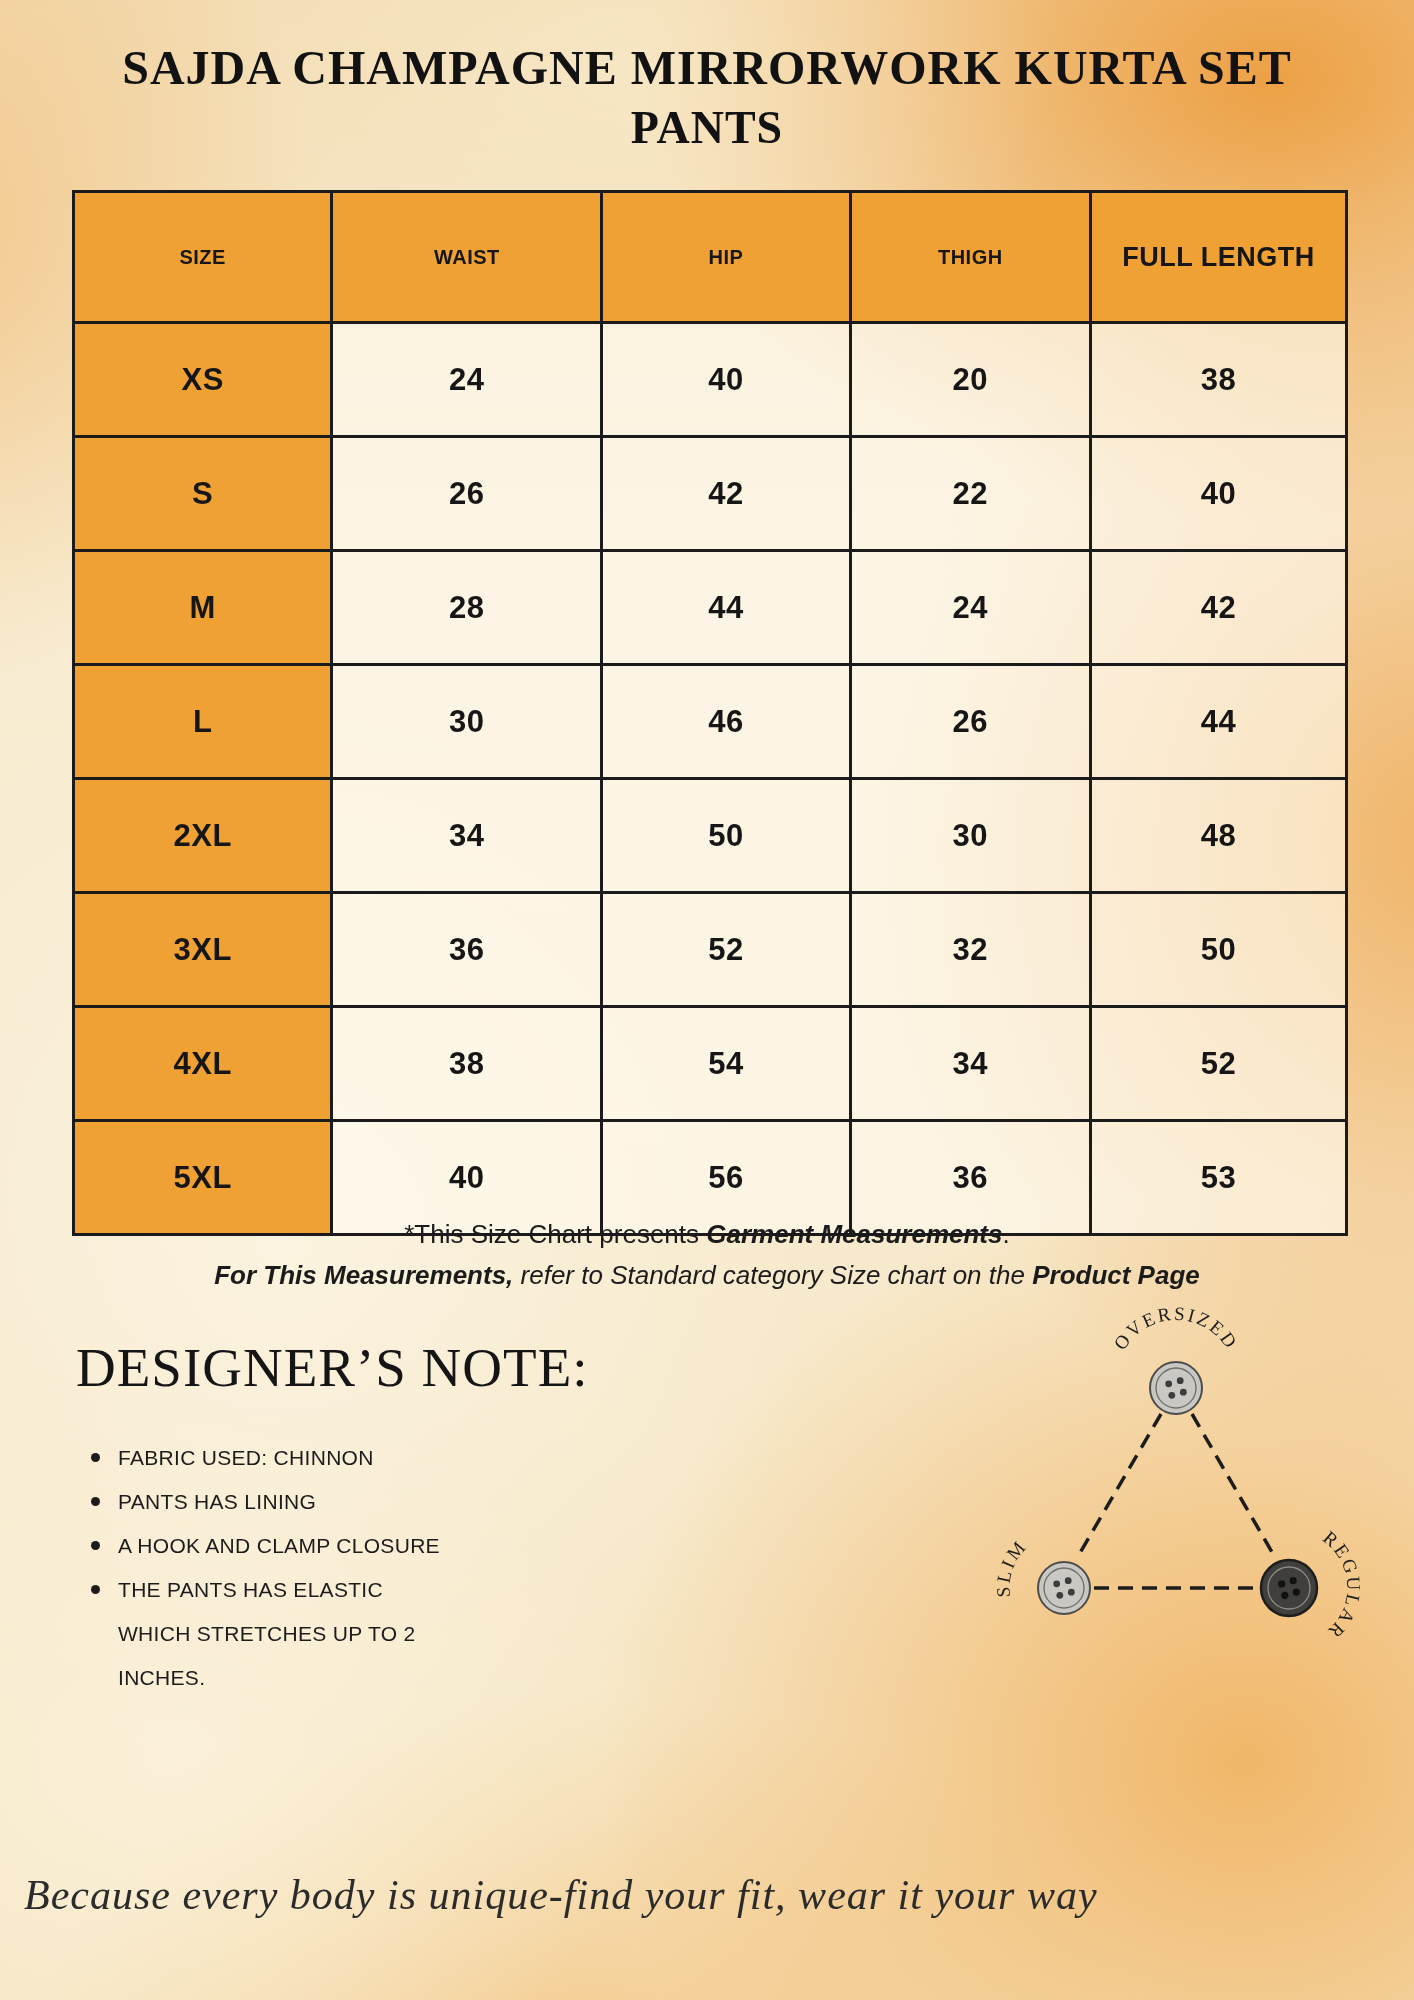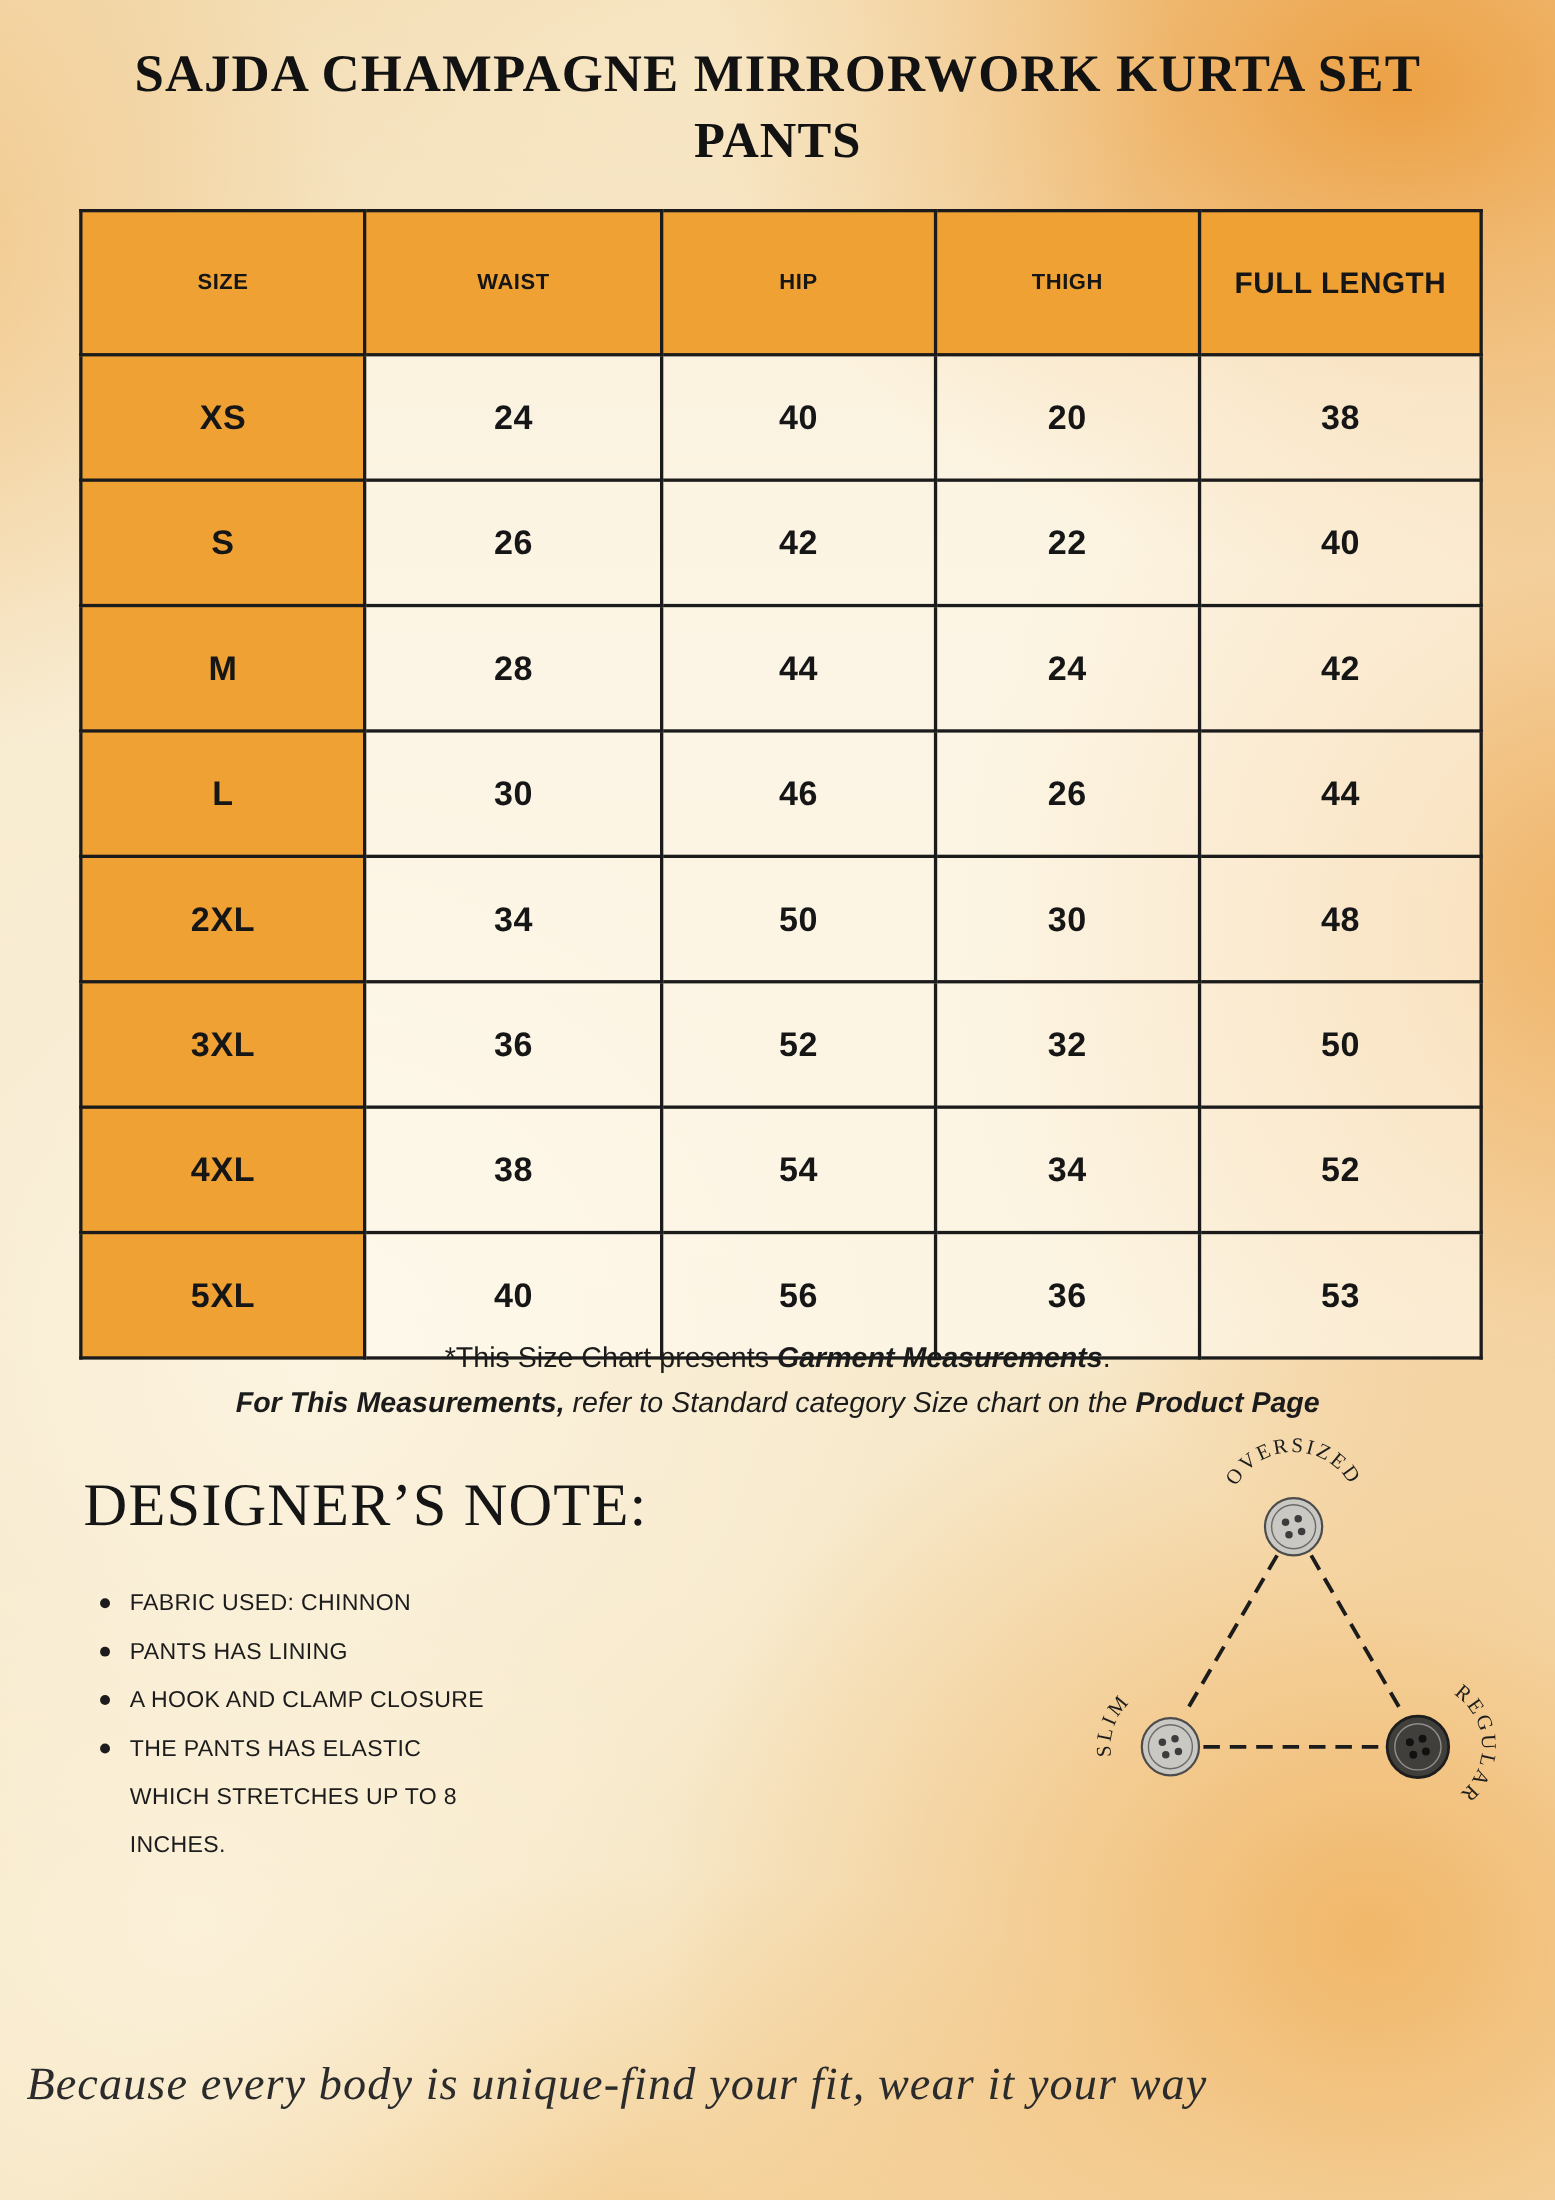--- a/index.html
+++ b/index.html
@@ -192,21 +192,21 @@
   <div class="chart-note">
     <div><span>*This Size Chart presents </span><span class="bi">Garment Measurements</span><span>.</span></div>
     <div><span class="bi">For This Measurements,</span><span class="it"> refer to Standard category Size chart on the </span><span class="bi">Product Page</span></div>
   </div>
 
   <div class="designer-heading">DESIGNER’S NOTE:</div>
   <ul class="designer-bullets">
     <li>FABRIC USED: CHINNON</li>
     <li>PANTS HAS LINING</li>
     <li>A HOOK AND CLAMP CLOSURE</li>
-    <li>THE PANTS HAS ELASTIC WHICH STRETCHES UP TO 8 INCHES.</li>
+    <li>THE PANTS HAS ELASTIC WHICH STRETCHES UP TO 2 INCHES.</li>
   </ul>
 
   <svg class="fit-diagram" viewBox="960 1300 420 360">
 
     <path id="arc-oversized" d="M 1117 1379 A 59 59 0 0 1 1235 1379" fill="none"></path>
     <path id="arc-slim" d="M 1020 1619 A 53 53 0 0 1 1050 1536" fill="none"></path>
     <path id="arc-regular" d="M 1299 1532 A 56 56 0 0 1 1304 1642" fill="none"></path>
 
     <g stroke="#1c1c1c" stroke-width="3.5" stroke-dasharray="15 9">
       <line x1="1161" y1="1414" x2="1077" y2="1558"></line>

